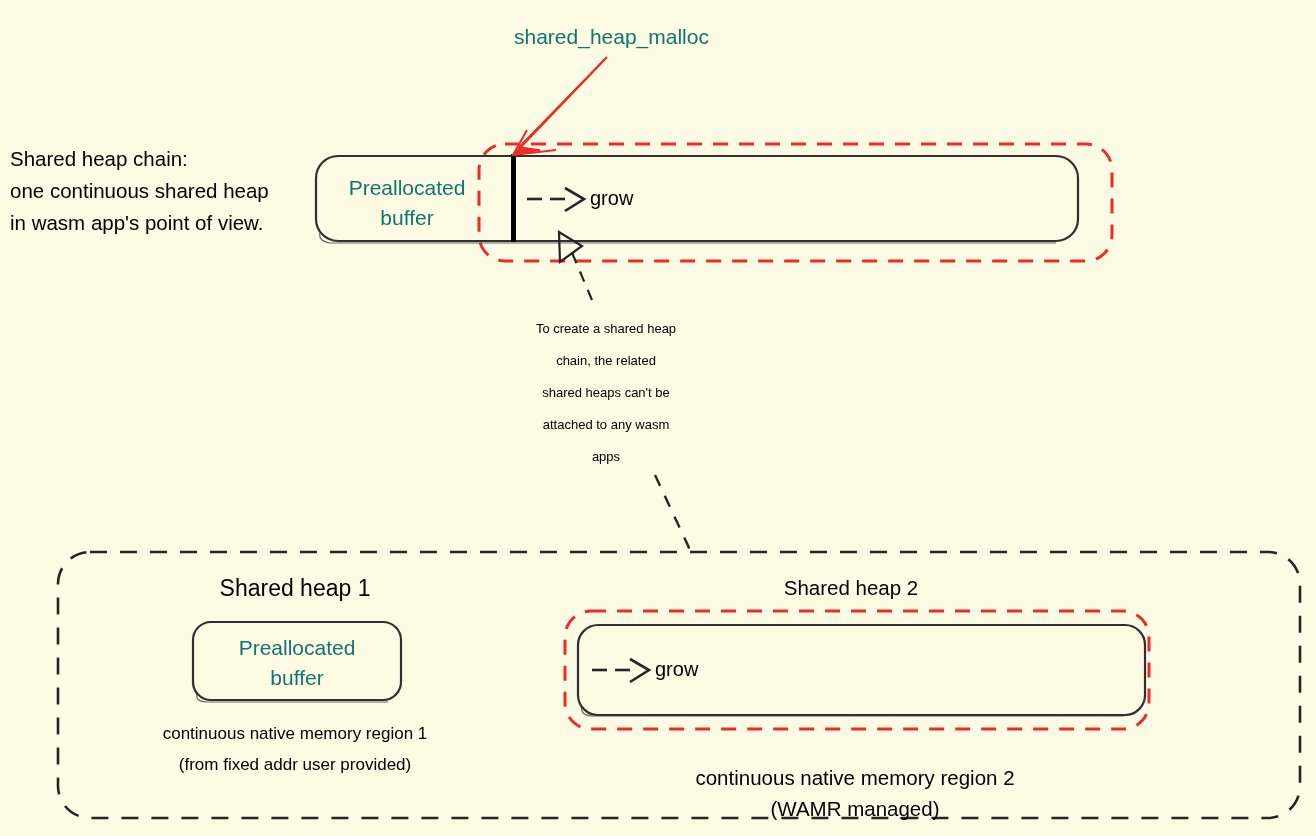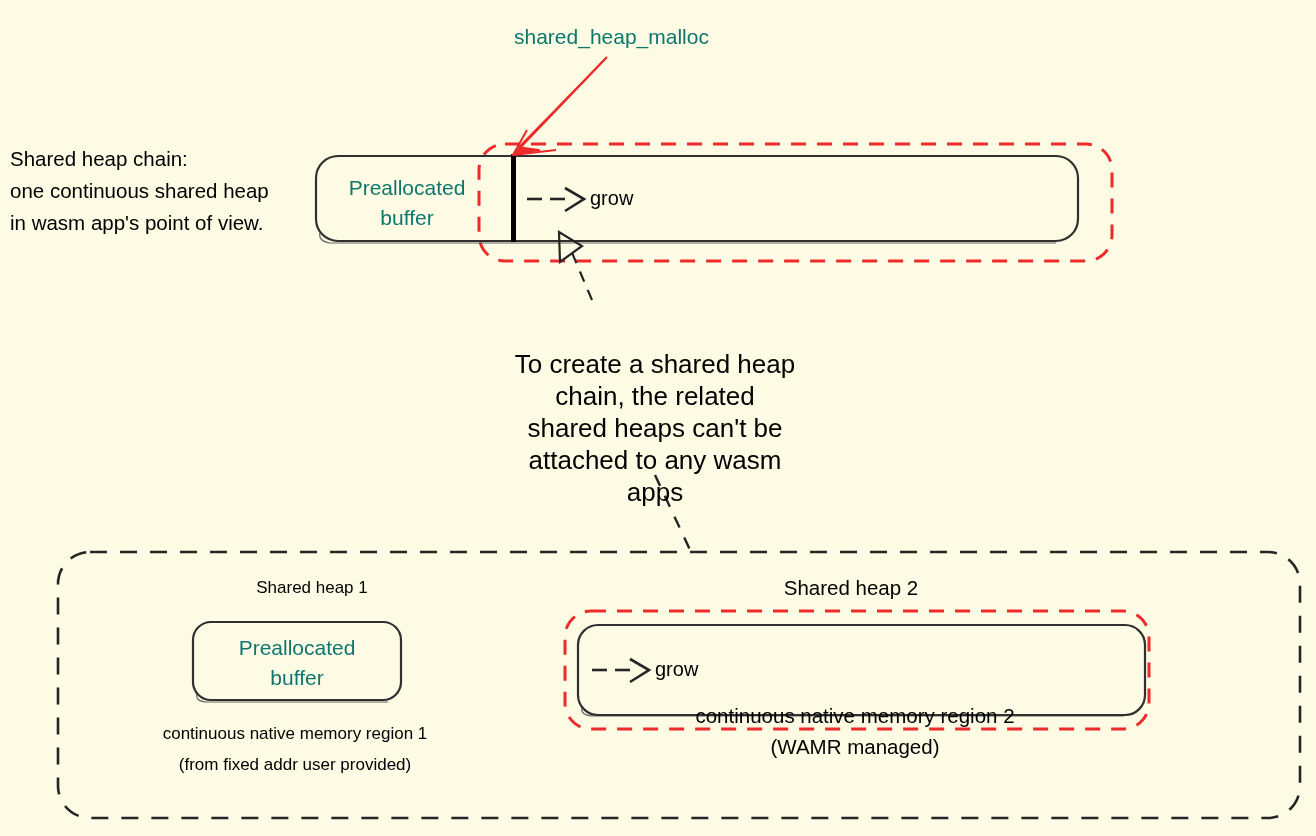--- a/index.html
+++ b/index.html
@@ -62,33 +62,32 @@
     line-height: 30px;
   }
   
   #label-grow-top {
     left: 590px;
     top: 183px;
     font-size: 20px;
   }
   
   #annotation-chain-note {
-    left: 510px;
+    left: 461px;
     top: 313px;
     width: 290px;
-    font-size: 26px;
+    font-size: 13px;
     line-height: 32px;
-    margin-top: 35px;
   }
   
   #label-shared-heap-1 {
-    left: 147px;
+    left: 130px;
     top: 573px;
     width: 330px;
-    font-size: 17px;
+    font-size: 23px;
   }
   #label-shared-heap-2 {
     left: 686px;
     top: 573px;
     width: 330px;
     font-size: 20.5px;
   }
   #label-prealloc-bottom {
     left: 205px;
     top: 633px;
@@ -103,21 +102,21 @@
   }
   #label-region-1 {
     left: 85px;
     top: 718px;
     width: 420px;
     font-size: 17px;
     line-height: 31px;
   }
   #label-region-2 {
     left: 645px;
-    top: 700px;
+    top: 762px;
     width: 420px;
     font-size: 20.5px;
     line-height: 31px;
   }
 </style>
 </head>
 <body>
 
 <div id="canvas">
 

